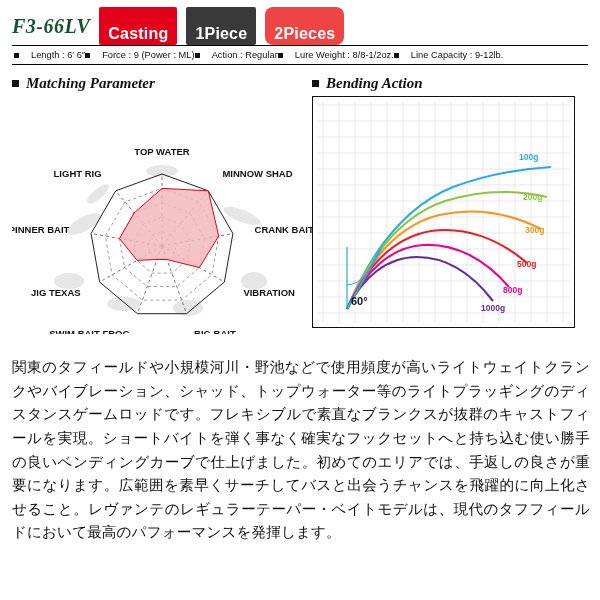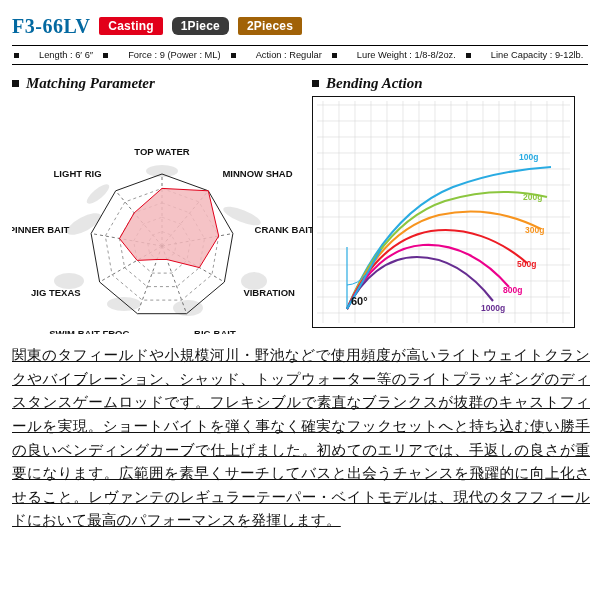--- a/index.html
+++ b/index.html
@@ -25,54 +25,54 @@
   
   .header-row {
     display: flex;
     align-items: center;
     gap: 9px;
     height: 24px;
     margin-top: 4px;
   }
   .model-name {
     font-family: "Liberation Serif", serif;
+    font-style: italic;
     font-weight: bold;
     font-size: 20px;
     letter-spacing: 0.5px;
-    color: #0369a1;
+    color: #14532d;
   }
   .badge {
-    font-size: 12px;
+    font-size: 16px;
     font-weight: bold;
     color: #ffffff;
-    padding: 3px 9px 3px 9px;
+    padding: 19px 9px 3px 9px;
     line-height: 1;
     border-radius: 2px;
     letter-spacing: .2px;
   }
   .badge.casting { background: #e2001a; }
-  .badge.piece1 { background: #3a3a3a; border-radius: 6px; }
-  .badge.piece2 { background: #a16207; }
+  .badge.piece1 { background: #3a3a3a; }
+  .badge.piece2 { background: #ef4444; border-radius: 8px; }
 
   .spec-bar {
     margin-top: 7px;
     border-top: 1px solid #000;
     border-bottom: 1px solid #000;
     padding: 4px 2px 4px 2px;
     font-size: 9.3px;
     display: flex;
     align-items: center;
     gap: 0px;
     white-space: nowrap;
   }
   .spec-item {
     display: flex;
     align-items: center;
-    gap: 20px;
-    padding-right: 10px;
+    gap: 12px;
   }
   .sq {
     display: inline-block;
     width: 5px;
     height: 5px;
     background: #111;
   }
 
   
   .panels {
@@ -109,28 +109,27 @@
   }
 
   .radar-box {
     width: 300px;
     height: 238px;
     position: relative;
   }
 
   
   .body-copy {
-    margin-top: 10px;
+    margin-top: 22px;
     font-size: 14.6px;
     line-height: 1.62;
     letter-spacing: 0.1px;
     color: #111;
     text-align: justify;
     width: 578px;
-    text-decoration: underline;
   }
   svg { display: block; }
 </style>
 </head>
 <body>
 
 <div class="page">
 
   <div class="header-row">
     <div class="model-name">F3-66LV</div>
@@ -147,21 +146,21 @@
     <span class="spec-item">
       <span class="sq"></span>
       <span>Force : 9 (Power : ML)</span>
     </span>
     <span class="spec-item">
       <span class="sq"></span>
       <span>Action : Regular</span>
     </span>
     <span class="spec-item">
       <span class="sq"></span>
-      <span>Lure Weight : 1/8-8/2oz.</span>
+      <span>Lure Weight : 8/8-1/2oz.</span>
     </span>
     <span class="spec-item">
       <span class="sq"></span>
       <span>Line Capacity : 9-12lb.</span>
     </span>
   </div>
 
   <div class="panels">
 
     <div class="panel left-panel">

